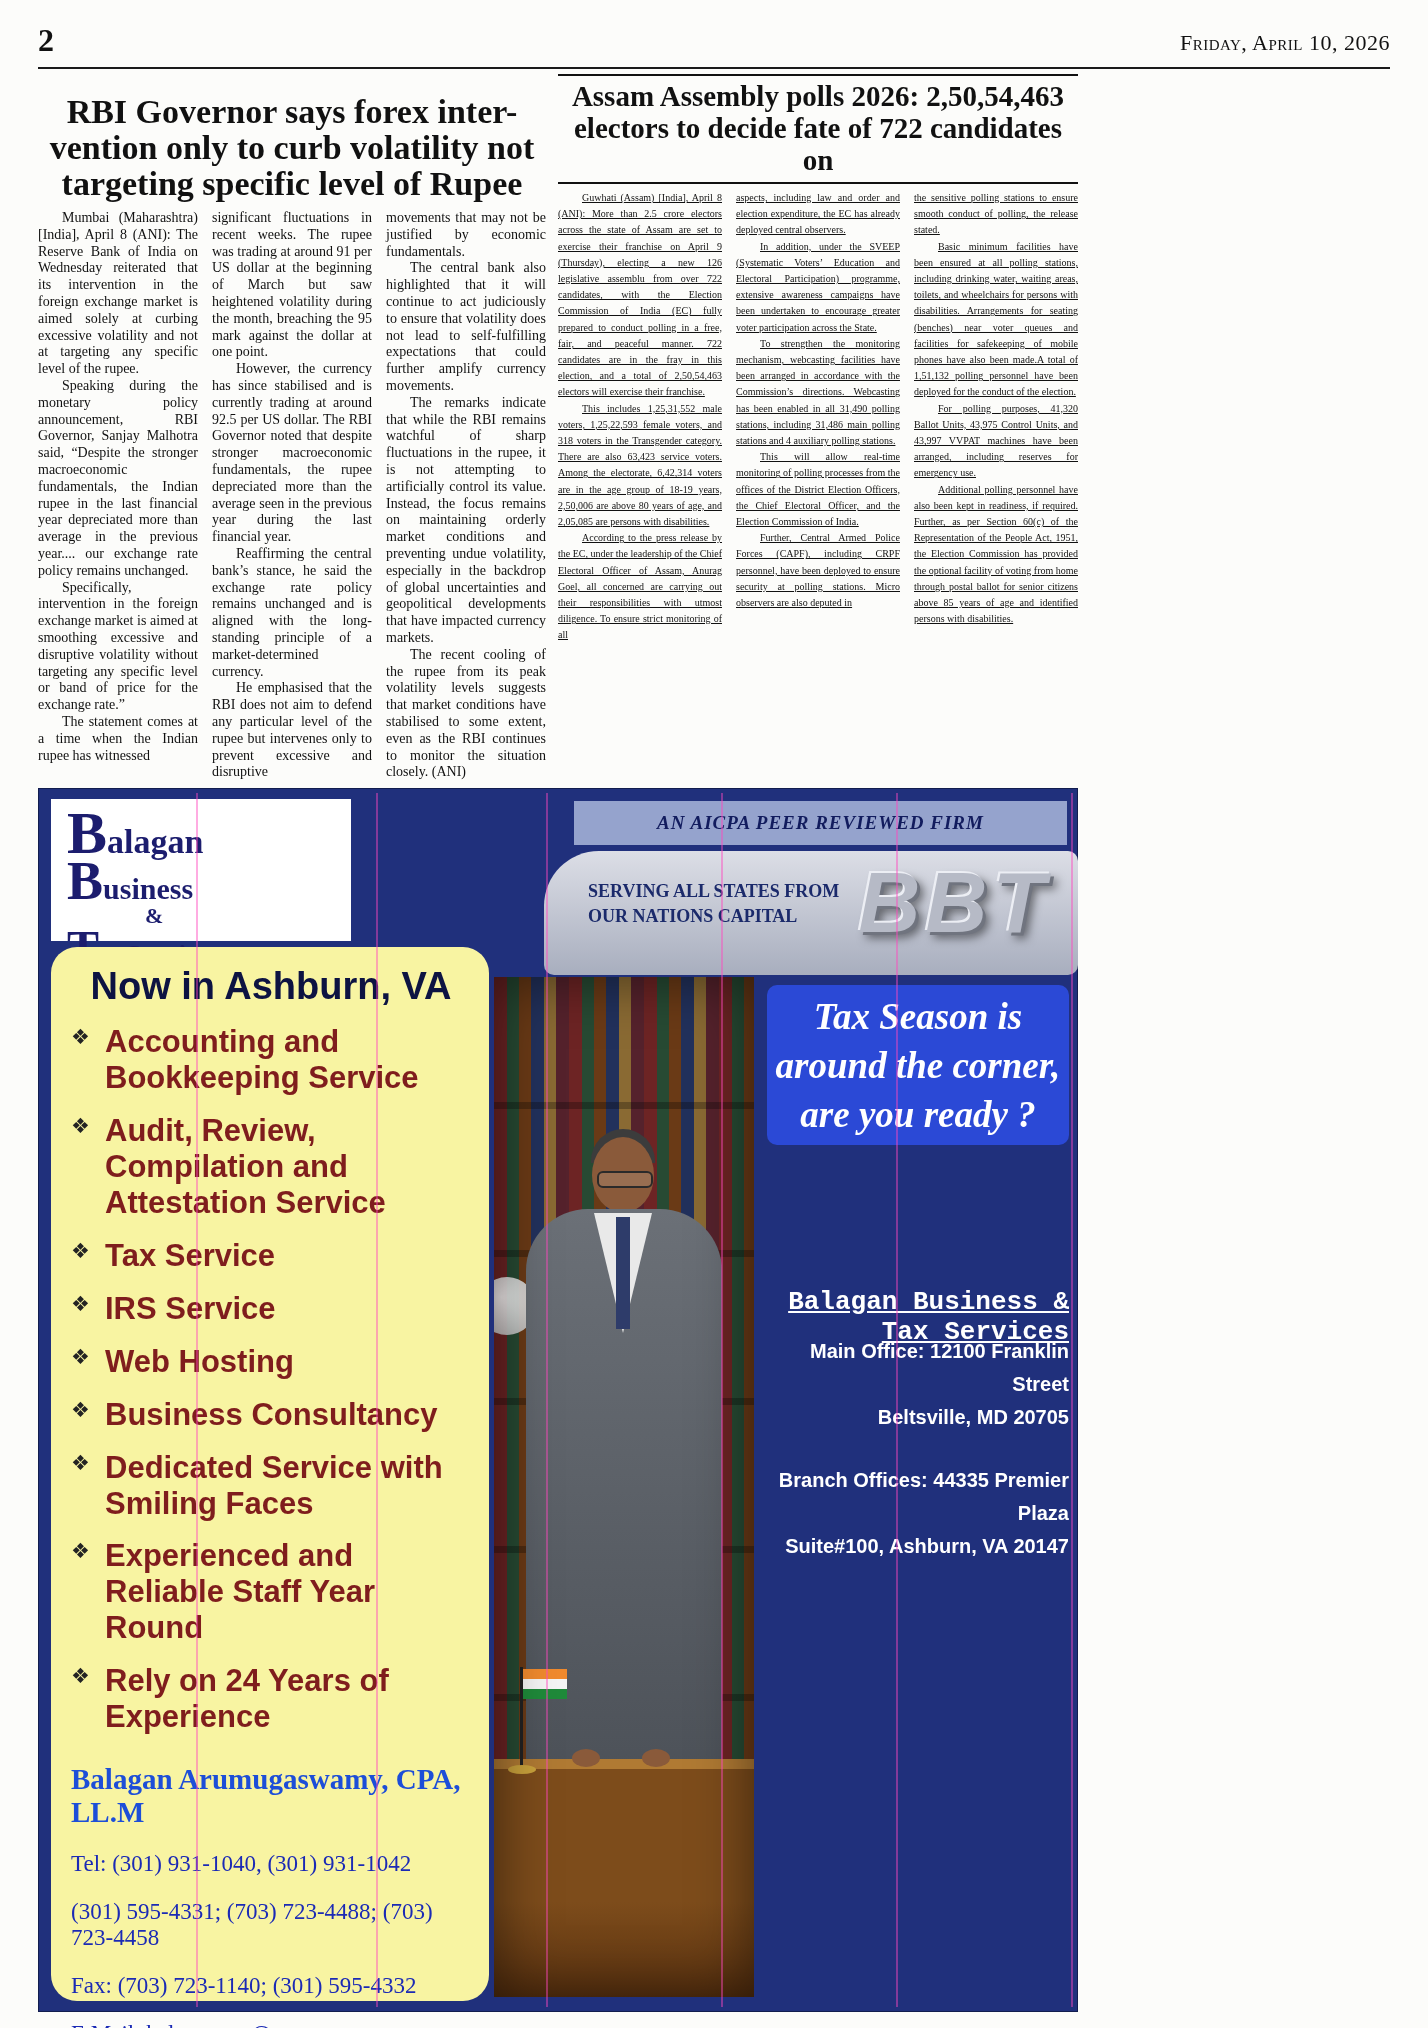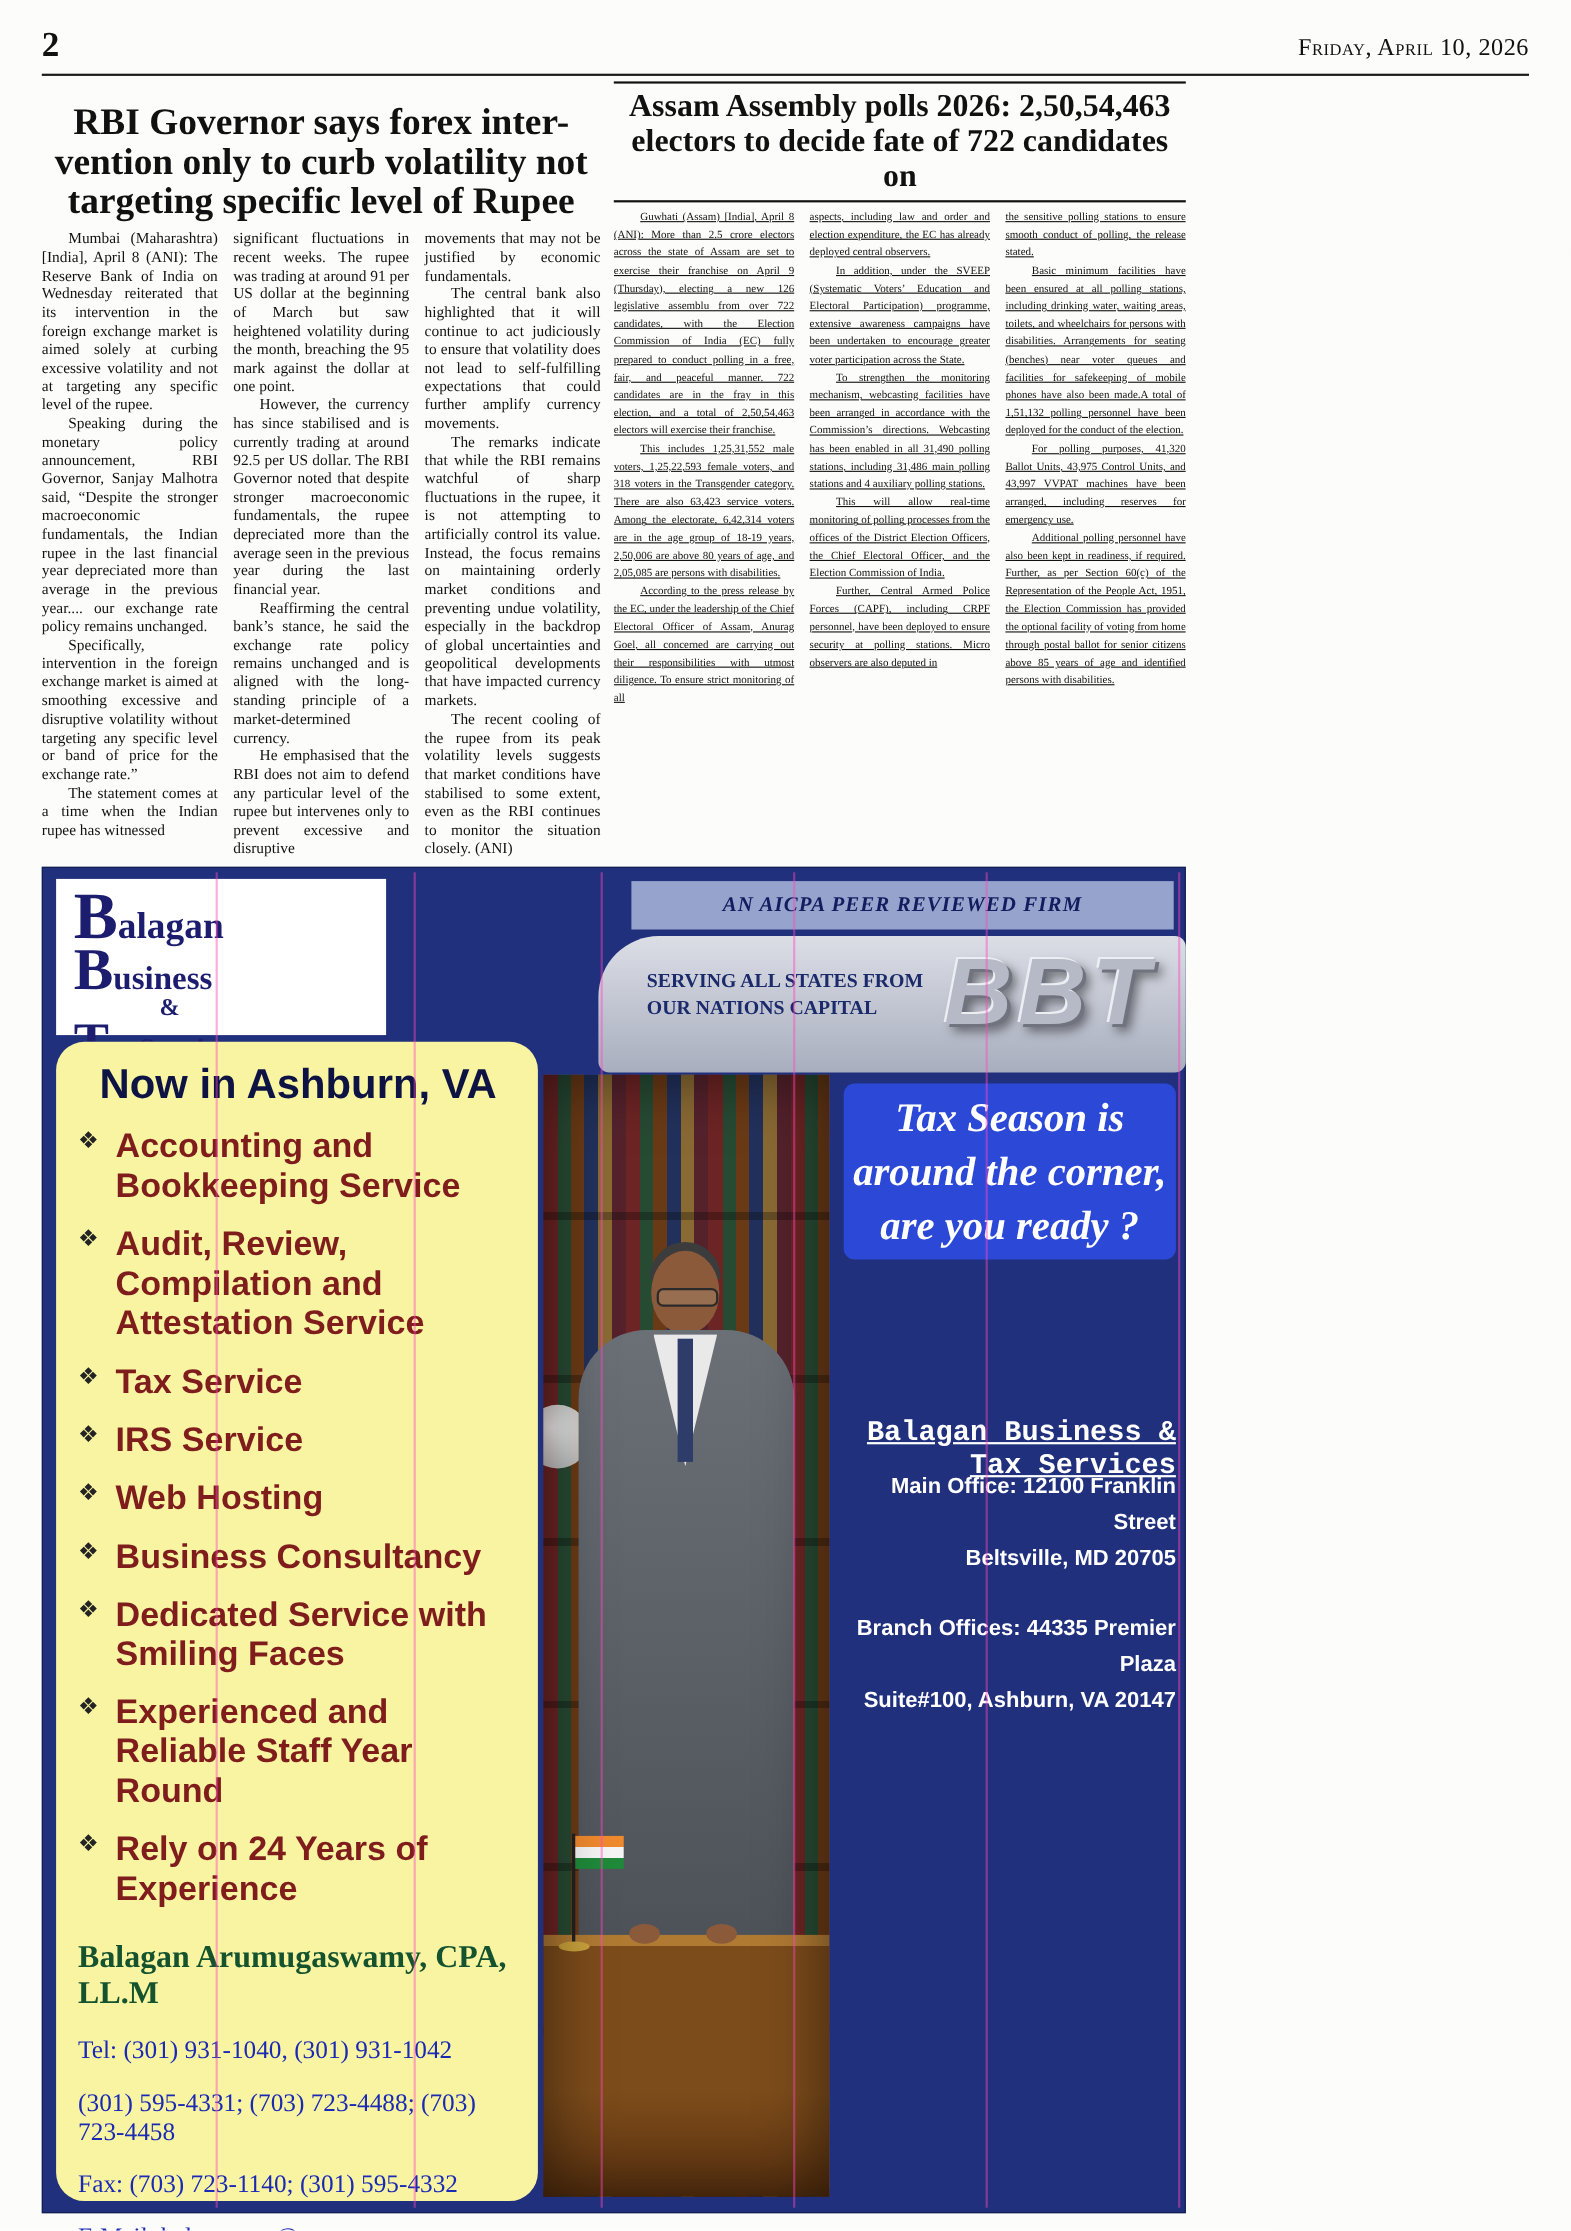--- a/index.html
+++ b/index.html
@@ -64,21 +64,21 @@
   .promo { position:absolute; left:12px; top:158px; width:438px; height:1054px;
            background:#f8f4a2; border-radius:26px; padding:18px 18px 0 20px; box-sizing:border-box; }
   .promo h2 { margin:0 0 16px 0; font-family:"Liberation Sans", sans-serif;
               font-weight:900; font-size:38px; color:#0d1342;text-align:center; }
   .services { list-style:none; margin:0; padding:0; }
   .services li { position:relative; padding-left:34px; margin-bottom:17px; color:#7f1d1d;
                  font-family:"Liberation Sans", sans-serif; font-weight:bold;
                  font-size:31px; line-height:1.16; }
   .services li::before { content:"\2756"; position:absolute; left:0; top:1px;
                          font-family:"DejaVu Sans", sans-serif; font-size:21px; color:#232323; }
-  .cpa-name { margin-top:28px; font-weight:bold; font-size:29px; color:#14532d; }
+  .cpa-name { margin-top:28px; font-weight:bold; font-size:29px; color:#1d4ed8; }
   .contact p { margin:22px 0 0 0; font-size:23px; color:#1b2ab5; text-indent:0; }
 
   .photo { position:absolute; left:455px; top:188px; width:260px; height:1020px; overflow:hidden;
            background:
              repeating-linear-gradient(0deg, rgba(0,0,0,.28) 0 7px, rgba(0,0,0,0) 7px 148px),
              repeating-linear-gradient(90deg,
                #6d2424 0 13px, #274a33 13px 25px, #6a3a16 25px 37px,
                #22315c 37px 50px, #8a6a33 50px 62px, #55222c 62px 75px); }
   .photo::after { content:""; position:absolute; inset:0; box-shadow:inset 0 0 60px rgba(0,0,0,.55); }
   .round-object { position:absolute; left:-16px; top:300px; width:58px; height:58px; border-radius:50%;

